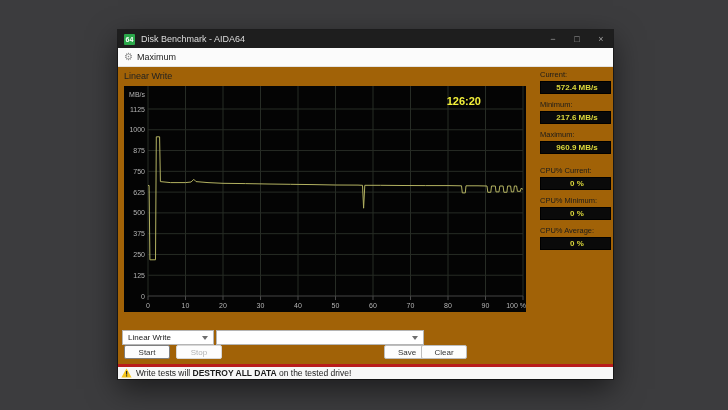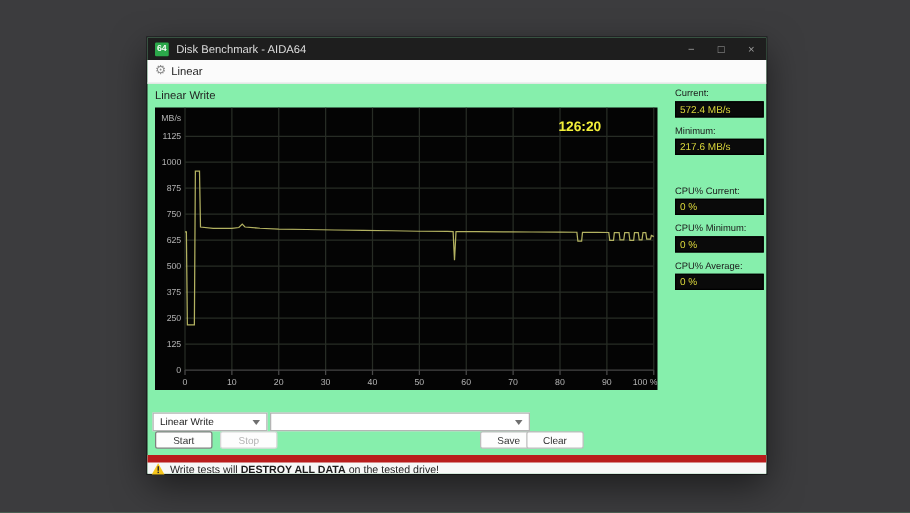--- a/index.html
+++ b/index.html
@@ -4,21 +4,21 @@
 <style>
   html,body { margin:0; padding:0; background:#3c3c3e; }
   * { box-sizing:border-box; }
   .desktop {
     position:relative; width:728px; height:410px; overflow:hidden;
     background:#3c3c3e;
     font-family:"Liberation Sans", sans-serif;
   }
   .window {
     position:absolute; left:118px; top:30px; width:495px; height:349px;
-    background:#86efac;
+    background:#a16207;
     box-shadow:0 10px 28px rgba(0,0,0,.55), 0 0 0 1px rgba(0,0,0,.45);
   }
   
   .titlebar { height:18px; background:#1e1e1e; display:flex; align-items:center; }
   .app-icon {
     width:11px; height:11px; margin-left:6px; border-radius:1px;
     background:var(--app-icon-green,#2ba84a); color:#fff;
     font-size:7px; font-weight:bold; line-height:11px; text-align:center;
   }
   .title-text { color:#dcdcdc; font-size:9px; margin-left:6px; flex:1;
@@ -34,43 +34,43 @@
   .options-icon { color:#8d8d8d; font-size:10px; line-height:10px; }
   
   .test-title { position:absolute; left:6px; top:41px; font-size:9px; color:#222; }
   .chart-box { position:absolute; left:6px; top:56px; width:402px; height:226px;
     background:#040404; }
   .chart-box svg { display:block; font-family:"Liberation Sans", sans-serif; }
   
   .stats { position:absolute; left:422px; top:40px; width:71px; }
   .stat-label { font-size:7.5px; color:#1b1b1b; margin-bottom:2px; white-space:nowrap; }
   .stat-value { background:#0a0a0a; border:1px solid #000;
-    color:var(--value-text,#dcd83c); font-weight:normal; font-size:8px;
+    color:var(--value-text,#dcd83c); font-weight:bold; font-size:8px;
     height:13px; line-height:11px; padding-left:3px; margin-bottom:6px;
-    white-space:nowrap; }
+    white-space:nowrap;text-align:center; }
   
   .combo { position:absolute; top:300px; height:15px; background:#fff;
     border:1px solid #b5b5b5; font-size:8px; color:#222;
     display:flex; align-items:center; padding:0 5px; white-space:pre; }
   .combo-test  { left:4px;  width:92px; }
   .combo-drive { left:98px; width:208px; }
   .chev { margin-left:auto; width:0; height:0;
     border-left:3px solid transparent; border-right:3px solid transparent;
     border-top:4px solid #6f6f6f; }
   .btn { position:absolute; top:315px; width:46px; height:14px;
     background:#fdfdfd; border:1px solid #bdbdbd; border-radius:2px;
     font-size:8px; color:#333;
     display:flex; align-items:center; justify-content:center; cursor:default; }
   .btn-start { left:6px;  border-color:#7f7f7f; }
   .btn-stop  { left:58px; color:#b3b3b3; border-color:#d7d7d7; }
   .btn-save  { left:266px; }
   .btn-clear { left:303px; }
   
   .warnbar { position:absolute; left:0; top:334px; width:100%; height:15px;
-    background:#f7f7f7; border-top:6px solid #b91c1c;
+    background:#f7f7f7; border-top:3px solid #b91c1c;
     display:flex; align-items:center; font-size:8.5px; color:#1c1c1c; }
   .warn-icon { margin:0 4px 0 3px; display:flex; }
   .warn-tri { fill:var(--warning-yellow,#f6c61c); }
   .warn-em { font-weight:bold; }
 </style>
 </head>
 <body>
 
 <div class="desktop">
   <div class="window">
@@ -81,21 +81,21 @@
       <div class="win-btns">
         <div class="win-btn">−</div>
         <div class="win-btn">□</div>
         <div class="win-btn">×</div>
       </div>
     </div>
 
     <div class="menubar">
       <div class="menu-item">
         <span class="options-icon">⚙</span>
-        <span>Linear</span>
+        <span>Maximum</span>
       </div>
     </div>
 
     <div class="test-title">Linear Write</div>
 
     <div class="chart-box">
       <svg id="chart-svg" width="402" height="226" viewBox="0 0 402 226">
           <line x1="24" y1="0" x2="24" y2="210" stroke="#272c25" stroke-width="1"></line>
           <line x1="24" y1="210" x2="24" y2="214" stroke="#4a4a4a" stroke-width="1"></line>
           <text x="24" y="222" fill="#b4b4b4" font-size="7" text-anchor="middle">0</text>
@@ -157,21 +157,25 @@
 
     <div class="stats" id="stats-panel">
         <div>
           <div class="stat-label">Current:</div>
           <div class="stat-value">572.4 MB/s</div>
         </div>
         <div>
           <div class="stat-label">Minimum:</div>
           <div class="stat-value">217.6 MB/s</div>
         </div>
-        <div style="margin-top: 24px;">
+        <div>
+          <div class="stat-label">Maximum:</div>
+          <div class="stat-value">960.9 MB/s</div>
+        </div>
+        <div style="margin-top: 12px;">
           <div class="stat-label">CPU% Current:</div>
           <div class="stat-value">0 %</div>
         </div>
         <div>
           <div class="stat-label">CPU% Minimum:</div>
           <div class="stat-value">0 %</div>
         </div>
         <div>
           <div class="stat-label">CPU% Average:</div>
           <div class="stat-value">0 %</div>

